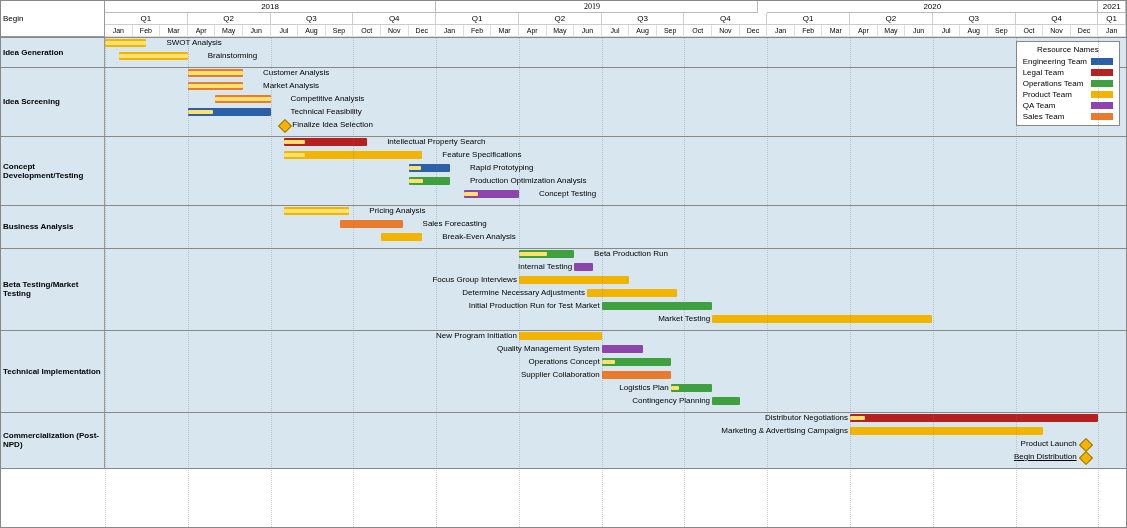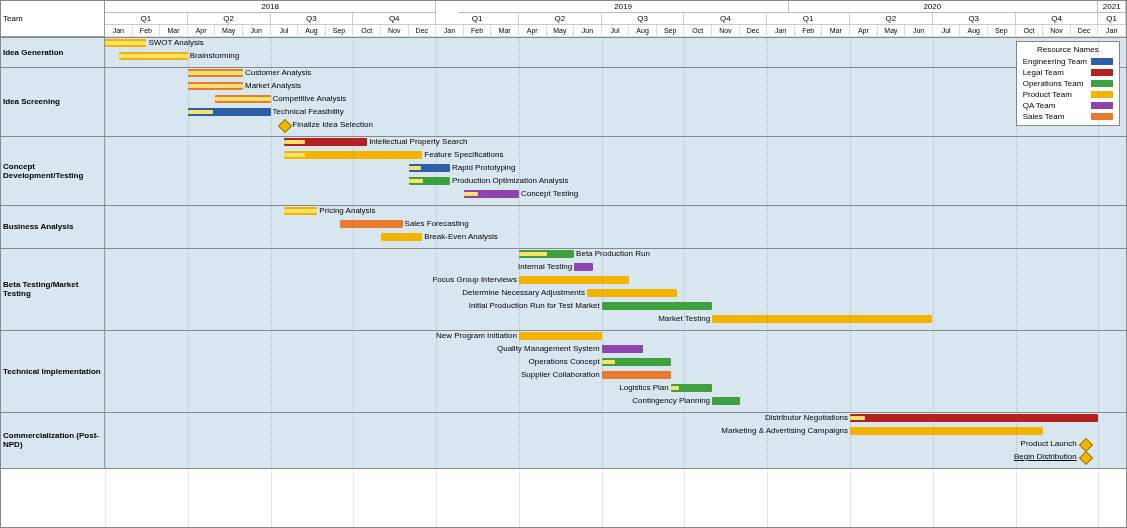--- a/index.html
+++ b/index.html
@@ -14,39 +14,39 @@
   .phase-col{position:absolute;left:0;width:104px;border-right:1px solid #999;box-sizing:border-box;background:#d7e6ef;display:flex;align-items:center;font-weight:bold;padding-left:2px;}
   .phase-sep{position:absolute;left:0;right:0;border-top:1px solid #888;height:0;}
   
   .phase-row{position:absolute;left:104px;right:0;background:#d7e6ef;}
   
   .vline{position:absolute;top:36px;bottom:0;width:0;border-left:1px dotted rgba(120,120,120,0.35);}
   
   .bar-wrap{position:absolute;height:10px;}
   .bar{position:absolute;top:0;height:8px;border-radius:1px;}
   .bar.progress{top:2px;height:4px;background:#ffe16b;}
-  .bar-label{position:absolute;left:100%;white-space:nowrap;top:-1px;padding-left:2px;font-size:8px;}
+  .bar-label{position:absolute;left:100%;white-space:nowrap;top:-1px;padding-left:20px;font-size:8px;}
   .bar-label.leftside{left:auto;right:100%;padding-left:0;padding-right:2px;text-align:right;}
   
   .milestone{position:absolute;width:8px;height:8px;background:#f5b400;transform:rotate(45deg);border:1px solid #9a7200;}
   
   .legend{position:absolute;right:6px;top:40px;background:#fff;border:1px solid #888;padding:3px 6px;font-size:8px;}
   .legend .title{font-weight:normal;text-align:center;padding-bottom:2px;}
   .legend .row{display:flex;align-items:center;gap:4px;line-height:11px;}
   .legend .sw{width:22px;height:7px;}
 </style>
 </head>
 <body>
 
 <div class="gantt">
   <div class="hdr">
-    <div class="hdr-phase">Team</div>
+    <div class="hdr-phase">Begin</div>
     <div id="hdr-years">
         <div class="hdr-year" style="left: 104px; width: 331.135px;">2018</div>
-        <div class="hdr-year" style="left: 457px; width: 331.135px;">2019</div>
+        <div class="hdr-year" style="left: 426px; width: 331.135px; font-family: Liberation Serif, serif;">2019</div>
         <div class="hdr-year" style="left: 766.27px; width: 331.135px;">2020</div>
         <div class="hdr-year" style="left: 1097.41px; width: 27.5946px;">2021</div>
       </div>
     <div id="hdr-quarters">
         <div class="hdr-q" style="left: 104px; width: 82.7838px;">Q1</div>
         <div class="hdr-q" style="left: 186.784px; width: 82.7838px;">Q2</div>
         <div class="hdr-q" style="left: 269.568px; width: 82.7838px;">Q3</div>
         <div class="hdr-q" style="left: 352.351px; width: 82.7838px;">Q4</div>
         <div class="hdr-q" style="left: 435.135px; width: 82.7838px;">Q1</div>
         <div class="hdr-q" style="left: 517.919px; width: 82.7838px;">Q2</div>
@@ -162,21 +162,21 @@
         <div class="bar-label">Production Optimization Analysis</div>
       </div>
       <div class="bar-wrap" style="left: 462.73px; top: 189px; width: 55.1892px;">
         <div class="bar" style="left: 0%; width: 100%; background: rgb(142, 68, 173);"></div>
         <div class="bar progress" style="left: 0px; width: 25%;"></div>
         <div class="bar-label">Concept Testing</div>
       </div>
       <div class="phase-row" style="top: 204px; height: 43px;"></div>
       <div class="phase-col" style="top: 204px; height: 43px;">Business Analysis</div>
       <div class="phase-sep" style="top: 204px;"></div>
-      <div class="bar-wrap" style="left: 283.365px; top: 206px; width: 33px; text-decoration: underline;">
+      <div class="bar-wrap" style="left: 283.365px; top: 206px; width: 65px; text-decoration: underline;">
         <div class="bar" style="left: 0%; width: 100%; background: rgb(243, 180, 0);"></div>
         <div class="bar progress" style="left: 0px; width: 100%;"></div>
         <div class="bar-label">Pricing Analysis</div>
       </div>
       <div class="bar-wrap" style="left: 338.554px; top: 219px; width: 63px;">
         <div class="bar" style="left: 0%; width: 100%; background: rgb(232, 123, 45);"></div>
         <div class="bar-label">Sales Forecasting</div>
       </div>
       <div class="bar-wrap" style="left: 379.946px; top: 232px; width: 41.3919px;">
         <div class="bar" style="left: 0%; width: 100%; background: rgb(243, 180, 0);"></div>

